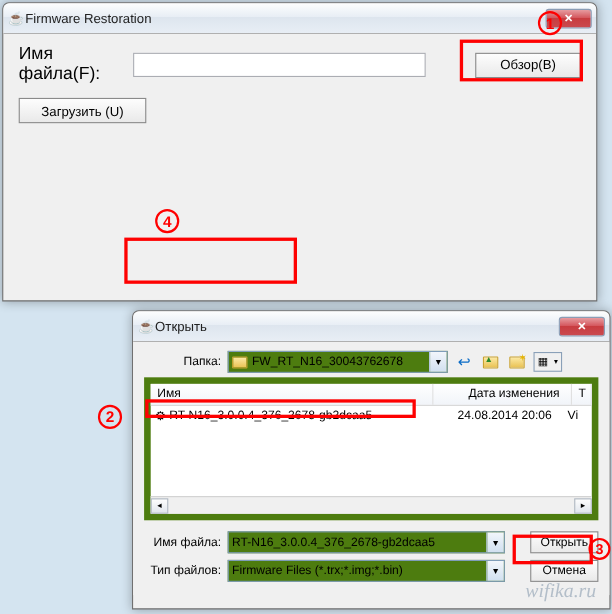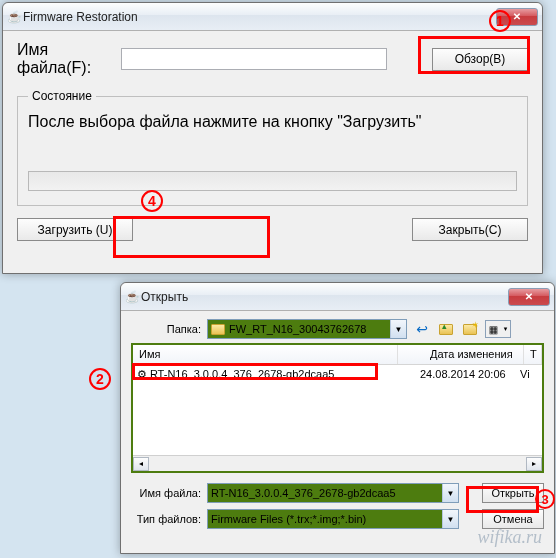--- a/index.html
+++ b/index.html
@@ -97,21 +97,21 @@
     border-left: 1px solid #b5c7de;
     display: flex; align-items: center; justify-content: center;
     font-size: 8px;
   }
   .toolbar-ic {
     width: 18px; height: 18px;
     display: flex; align-items: center; justify-content: center;
     font-size: 14px;
   }
   .filelist {
-    border: 2px solid #4d7c0f;
+    border: 6px solid #4d7c0f;
     background: #fff;
     height: 130px;
     margin-top: 4px;
     display: flex;
     flex-direction: column;
     position: relative;
   }
   .list-header {
     display: flex;
     background: linear-gradient(to bottom,#fff,#f1f4f9);
@@ -195,31 +195,23 @@
     <div class="winbtn close">✕</div>
   </div>
   <div class="win-body">
     <div class="row">
       <span class="lbl" style="width:96px;">Имя файла(F):</span>
       <input class="txtbox" style="width: 266px;" value="">
       <button class="btn" style="width:96px; margin-left:auto;">
           <span>Обзор(B)</span>
         </button>
     </div>
-    <fieldset>
-      <legend>Состояние</legend>
-      <div class="lbl" style="margin-top:2px;">После выбора файла нажмите на кнопку "Загрузить"</div>
-      <div class="progress"></div>
-    </fieldset>
     <div class="btnrow">
       <button class="btn">
           <span>Загрузить (U)</span>
-        </button>
-      <button class="btn">
-          <span>Закрыть(C)</span>
         </button>
     </div>
   </div>
 </div>
 
 <div class="window" style="left:120px; top:282px; width:435px; height:272px;">
   <div class="titlebar">
     <span class="java-ic">☕</span>
     <span class="title">Открыть</span>
     <div class="winbtn close">✕</div>

